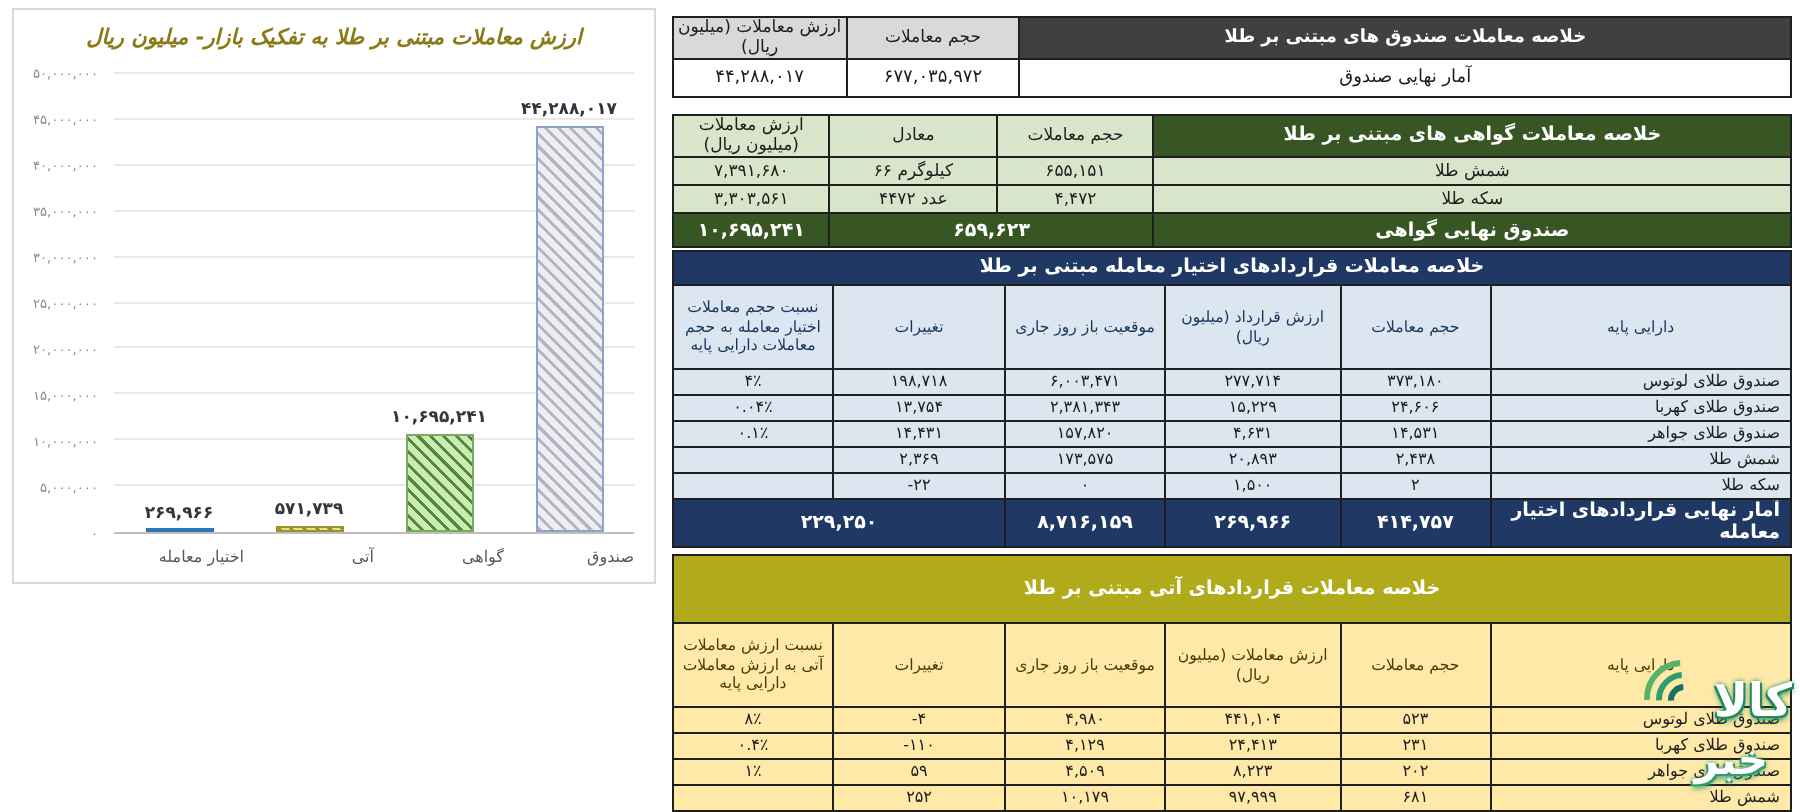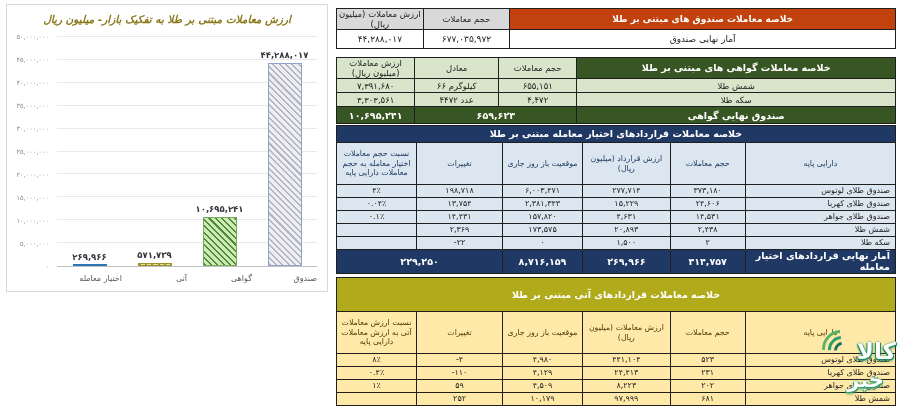--- a/index.html
+++ b/index.html
@@ -26,21 +26,21 @@
   table{width:560px;border-collapse:collapse;table-layout:fixed;direction:rtl;position:absolute;left:0;}
   td{border:1px solid #1f1f1f;text-align:center;vertical-align:middle;overflow:hidden;
      font-size:8.5px;color:#1c1c1c;padding:0 2px;line-height:1.2;}
   .t-title{color:#fff;font-weight:bold;font-size:9.5px;}
   .t-footer td{color:#fff;font-weight:bold;font-size:9.5px;}
   .num{direction:ltr;}
 
   
   #t-fund{top:8px;}
   #t-fund tr{height:19px;}
-  #t-fund .t-title{background:#c2410c;}
+  #t-fund .t-title{background:#404040;}
   #t-fund .hdr{background:#d9d9d9;font-size:8.5px;}
   #t-fund td{font-size:9px;}
 
   
   #t-cert{top:57px;}
   #t-cert .t-title{background:#375623;height:16px;}
   #t-cert .hdr{background:#d9e5cb;height:15px;}
   #t-cert tbody tr{height:14px;background:#d9e5cb;}
   #t-cert .t-footer{background:#375623;height:17px;}
 

